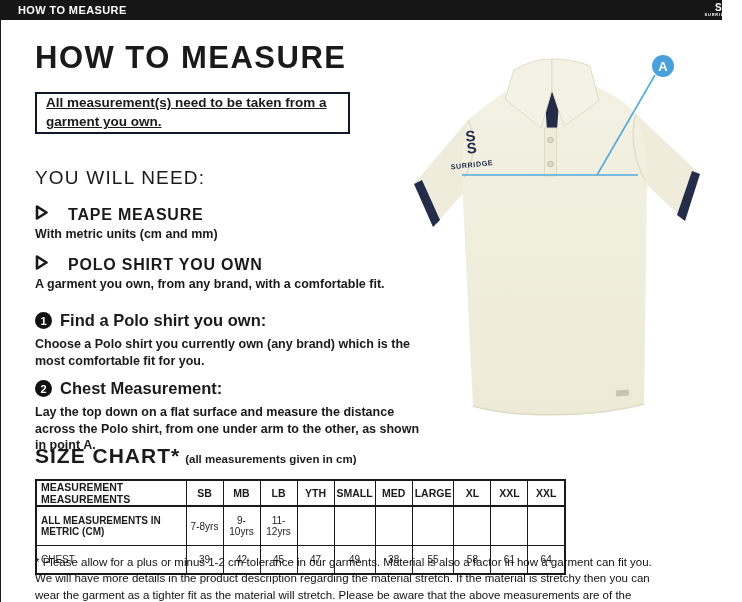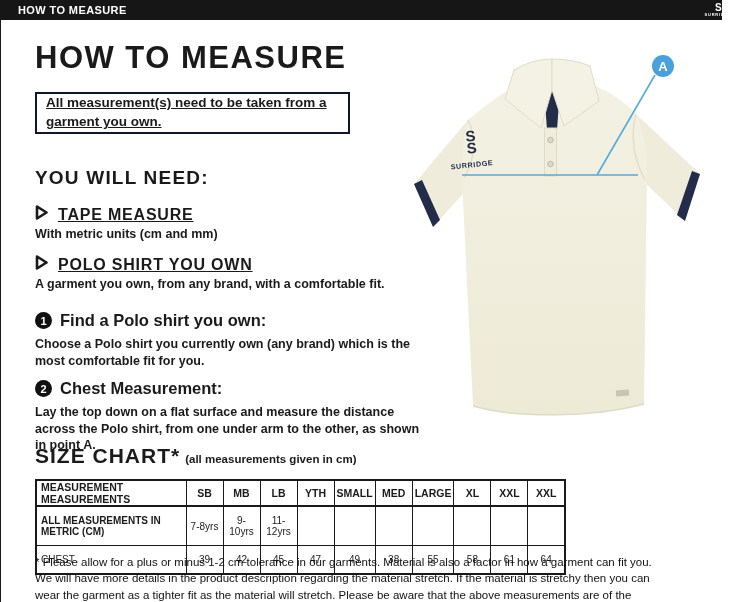--- a/index.html
+++ b/index.html
@@ -13,25 +13,25 @@
   .brand { display:flex; flex-direction:column; align-items:center; line-height:1; }
   .brand-s { color:#fff; font-size:10px; font-weight:900; }
   .brand-text { color:#fff; font-size:4px; letter-spacing:.8px; font-weight:bold; }
 
   .left-edge { position:absolute; left:0; top:20px; width:1px; height:582px; background:#1a1a1a; }
 
   .h1 { position:absolute; left:35px; top:40px; font-size:31px; font-weight:800; letter-spacing:1.5px; white-space:nowrap; }
   .notice { position:absolute; left:35px; top:92px; width:293px; border:2px solid #0f172a;
             padding:0 9px; font-size:13.5px; font-weight:bold; line-height:1.4;text-decoration:underline; }
 
-  .need-h { position:absolute; left:35px; top:167px; font-size:19px; font-weight:700; letter-spacing:1.2px; }
+  .need-h { position:absolute; left:35px; top:167px; font-size:19px; font-weight:400; letter-spacing:1.2px; }
   .need-item { position:absolute; left:35px; width:380px; }
   .need-item-1 { top:205px; }
   .need-item-2 { top:255px; }
-  .need-title { display:flex; align-items:center; gap:10px; font-size:16px; font-weight:800; letter-spacing:.8px;text-decoration:underline; }
+  .need-title { display:flex; align-items:center; gap:20px; font-size:16px; font-weight:800; letter-spacing:.8px; }
   .need-desc { font-size:12.5px; font-weight:bold; margin-top:3px; }
 
   .step { position:absolute; left:35px; width:388px; }
   .step-1 { top:311px; }
   .step-2 { top:379px; }
   .step-head { display:flex; align-items:center; gap:8px; font-size:16.5px; font-weight:bold; }
   .step-num { width:17px; height:17px; border-radius:50%; background:#111; color:#fff; font-size:11px;
               font-weight:bold; display:flex; align-items:center; justify-content:center; flex:0 0 17px; }
   .step-desc { font-size:12.5px; font-weight:bold; line-height:1.32; margin-top:6px; }
 

